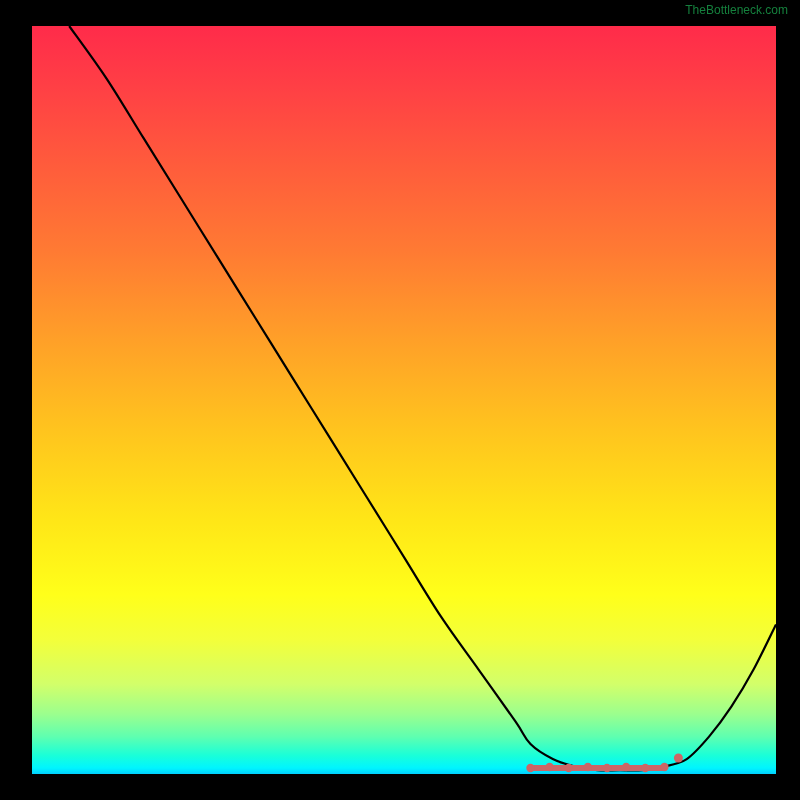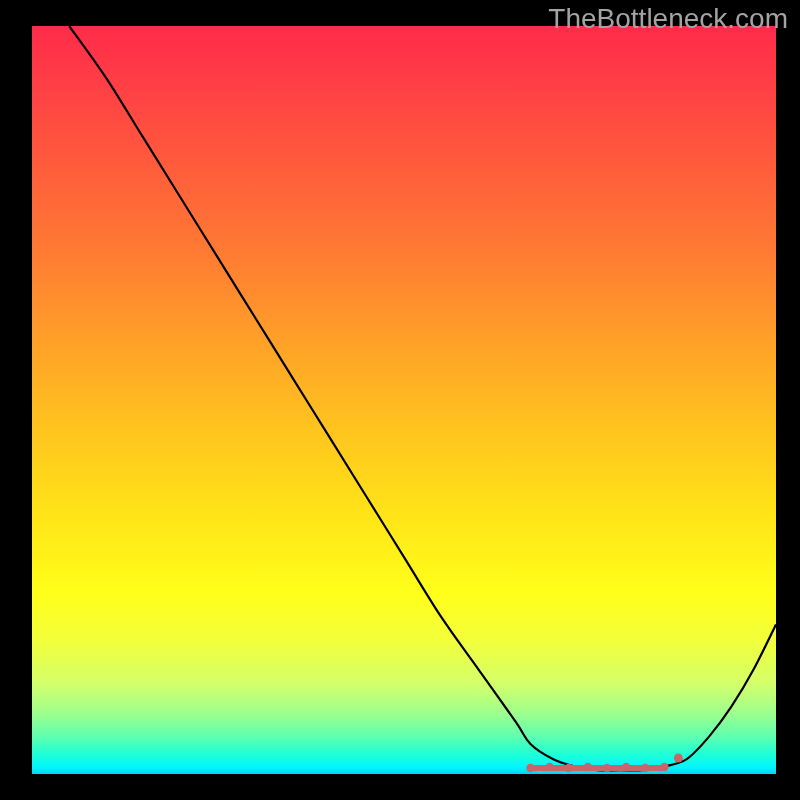--- a/index.html
+++ b/index.html
@@ -1,17 +1,17 @@
 <!DOCTYPE html>
 <html><head>
 <meta charset="utf-8">
 <style>
   * { margin: 0; padding: 0; box-sizing: border-box; }
   body { width: 800px; height: 800px; background: #000; position: relative; font-family: Arial, sans-serif; }
-  .watermark { position: absolute; top: 3px; right: 12px; color: #a3a3a3; font-size: 28px; font-weight: 400; z-index: 10; }
+  .watermark { position: absolute; top: 3px; right: 12px; color: #15803d; font-size: 12px; font-weight: 400; z-index: 10; }
   .plot-area { position: absolute; left: 32px; top: 26px; width: 744px; height: 748px; }
   .gradient-bg { position: absolute; inset: 0; background: linear-gradient(to bottom,
       #ff2b4a 0%,
       #ff3f45 8%,
       #ff5a3c 18%,
       #ff7a33 30%,
       #ffa028 42%,
       #ffc41e 54%,
       #ffe617 66%,
       #ffff1a 76%,

